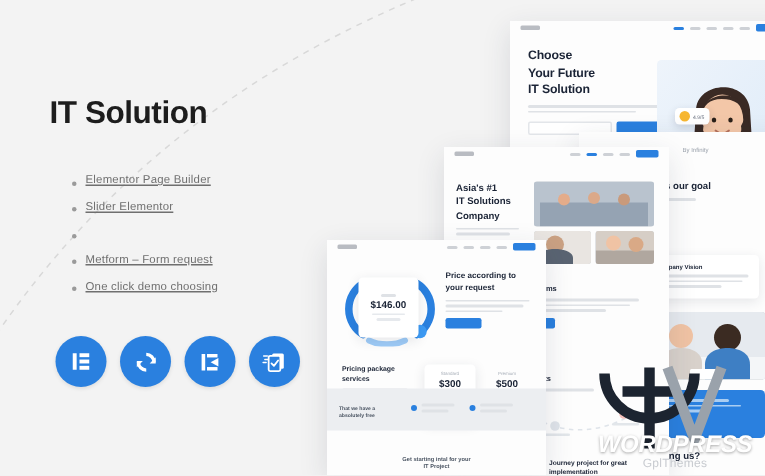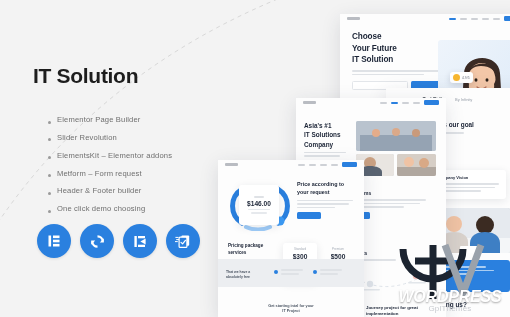--- a/index.html
+++ b/index.html
@@ -15,21 +15,21 @@
   .arc { position: absolute; left: 0; top: 0; width: 510px; height: 317px; pointer-events: none; }
 
   
   .promo { position: absolute; left: 0; top: 0; width: 230px; height: 317px; z-index: 6; }
   .title { position: absolute; left: 33px; top: 64px; font-size: 21px; font-weight: bold; color: #1d1d1d; letter-spacing: -.3px; }
   .subtitle { position: absolute; left: 34px; top: 88px; font-size: 10.5px; color: #8e8e8e; letter-spacing: .1px; }
 
   .features { position: absolute; left: 48px; top: 116px; width: 175px; }
   .feat { display: flex; align-items: flex-start; margin-bottom: 9.5px; }
   .feat .dot { width: 3px; height: 3px; border-radius: 50%; background: #9a9a9a; margin-top: 4.5px; margin-right: 6px; flex: none; }
-  .feat .txt { font-size: 7.6px; color: #6f6f6f; line-height: 1.1; letter-spacing: .15px; }
+  .feat .txt { font-size: 7.6px; color: #6f6f6f; line-height: 1.1; letter-spacing: .15px; text-decoration: underline; }
 
   .badges { position: absolute; left: 37px; top: 224px; display: flex; gap: 9px; }
   .badge { width: 34px; height: 34px; border-radius: 50%; background: #2a80df; display: flex; align-items: center; justify-content: center; box-shadow: 0 1px 3px rgba(0,0,0,.10); }
   .badge svg { display: block; }
 
   
   .mock { position: absolute; background: #fdfdfd; box-shadow: 0 5px 18px rgba(40,50,70,.13); overflow: hidden; }
   .mock-top { left: 340px; top: 14px; width: 186px; height: 222px; z-index: 2; }
   .mock-right { left: 386px; top: 88px; width: 150px; height: 229px; z-index: 3; }
   .mock-mid { left: 296px; top: 98px; width: 150px; height: 219px; z-index: 4; }
@@ -438,33 +438,28 @@
   <div class="promo">
     <div class="title">IT Solution</div>
 
     <div class="features">
       <div class="feat">
         <span class="dot"></span>
         <span class="txt">Elementor Page Builder</span>
       </div>
       <div class="feat">
         <span class="dot"></span>
-        <span class="txt">Slider Revolution</span>
+        <span class="txt">Slider Elementor</span>
       </div>
       <div class="feat">
         <span class="dot"></span>
-        <span class="txt">ElementsKit – Elementor addons</span>
       </div>
       <div class="feat">
         <span class="dot"></span>
         <span class="txt">Metform – Form request</span>
-      </div>
-      <div class="feat">
-        <span class="dot"></span>
-        <span class="txt">Header &amp; Footer builder</span>
       </div>
       <div class="feat">
         <span class="dot"></span>
         <span class="txt">One click demo choosing</span>
       </div>
     </div>
 
     <div class="badges">
       <div class="badge">
         <svg width="16" height="16" viewBox="0 0 16 16">

